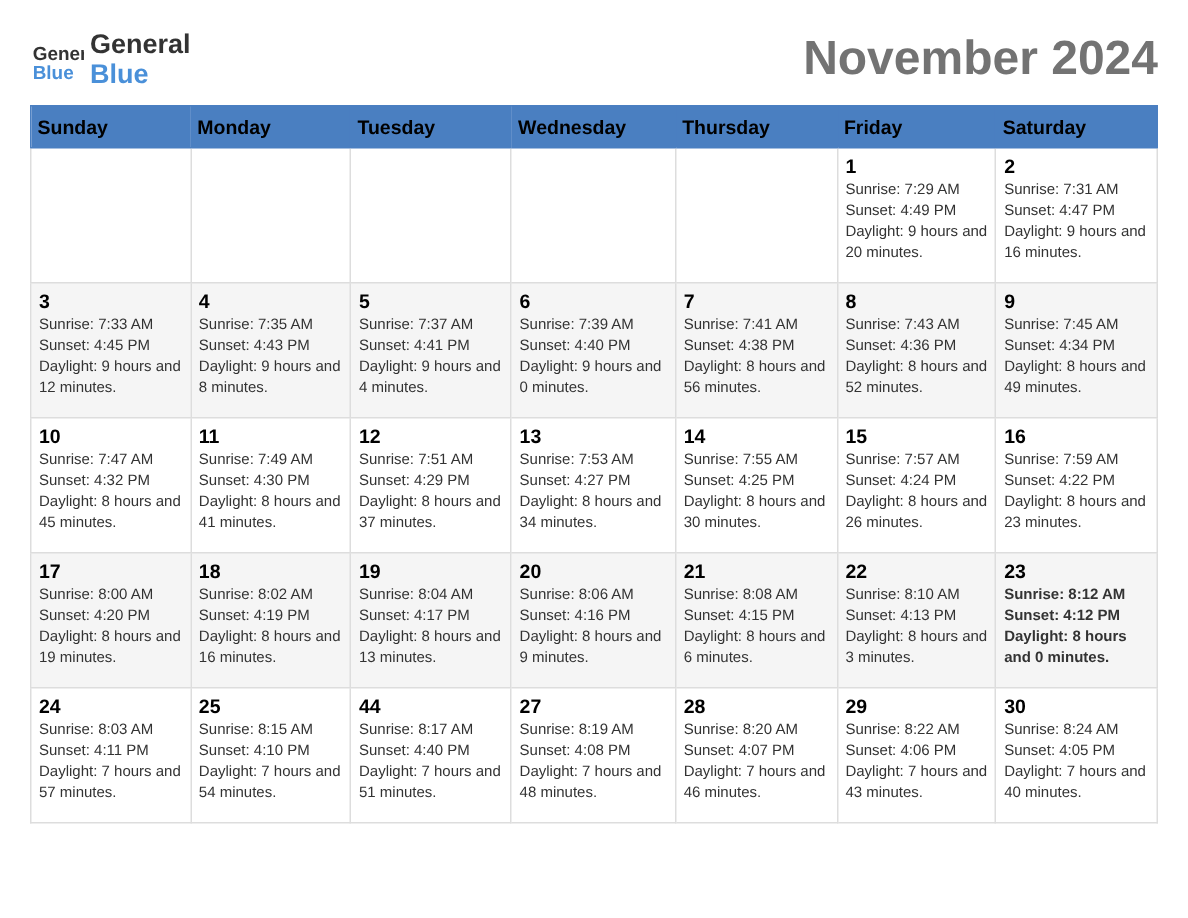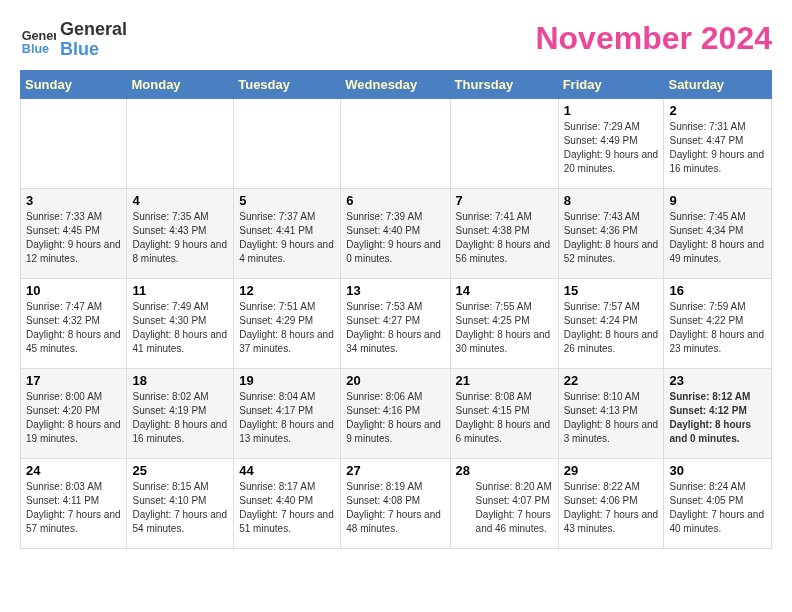--- a/index.html
+++ b/index.html
@@ -33,35 +33,35 @@
     .logo-icon {
       width: 36px;
       height: 36px;
     }
     .title-block {
       text-align: right;
     }
     .title-block h1 {
       font-size: 32px;
       font-weight: bold;
-      color: #ec4899;
+      color: #737373;
     }
     .title-block h2 {
       font-size: 16px;
       font-weight: normal;
       color: #555;
     }
     table {
       width: 100%;
       border-collapse: collapse;
       font-size: 11px;
     }
     thead tr th {
       background: #4a7fc1;
-      color: #fef9c3;
+      color: #000000;
       padding: 6px 4px;
       text-align: left;
       font-size: 13px;
       font-weight: bold;
       border: 1px solid #4a7fc1;
     }
     tbody tr {
       background: #fff;
     }
     tbody tr:nth-child(even) {
@@ -294,21 +294,21 @@
 Daylight: 7 hours and 51 minutes.</div>
         </td>
         <td>
           <span class="day-num">27</span>
           <div class="day-info" style="white-space: pre-line;">Sunrise: 8:19 AM
 Sunset: 4:08 PM
 Daylight: 7 hours and 48 minutes.</div>
         </td>
         <td>
           <span class="day-num">28</span>
-          <div class="day-info" style="white-space: pre-line; margin-left: 20px;">Sunrise: 8:20 AM
+          <div class="day-info" style="white-space: pre-line;">Sunrise: 8:20 AM
 Sunset: 4:07 PM
 Daylight: 7 hours and 46 minutes.</div>
         </td>
         <td>
           <span class="day-num">29</span>
           <div class="day-info" style="white-space: pre-line;">Sunrise: 8:22 AM
 Sunset: 4:06 PM
 Daylight: 7 hours and 43 minutes.</div>
         </td>
         <td>

